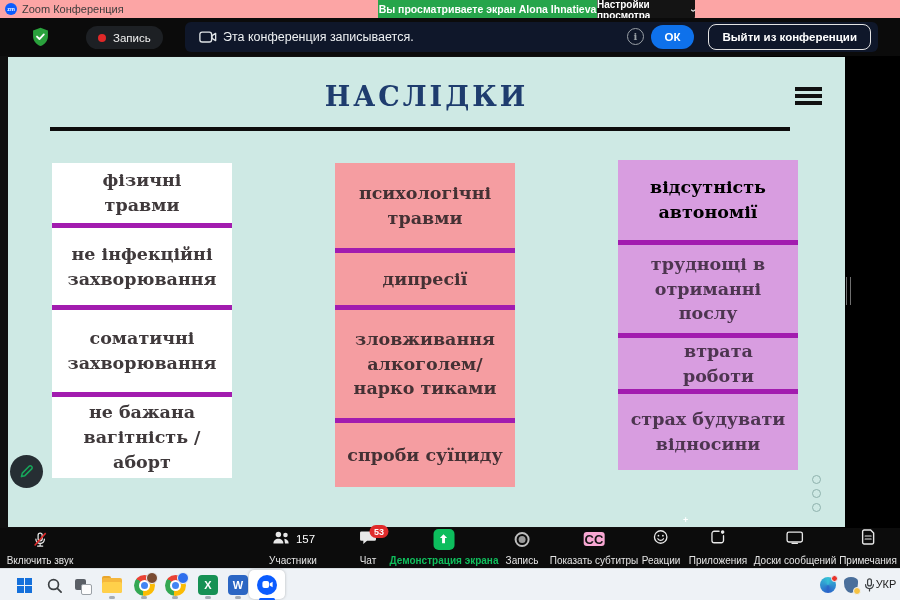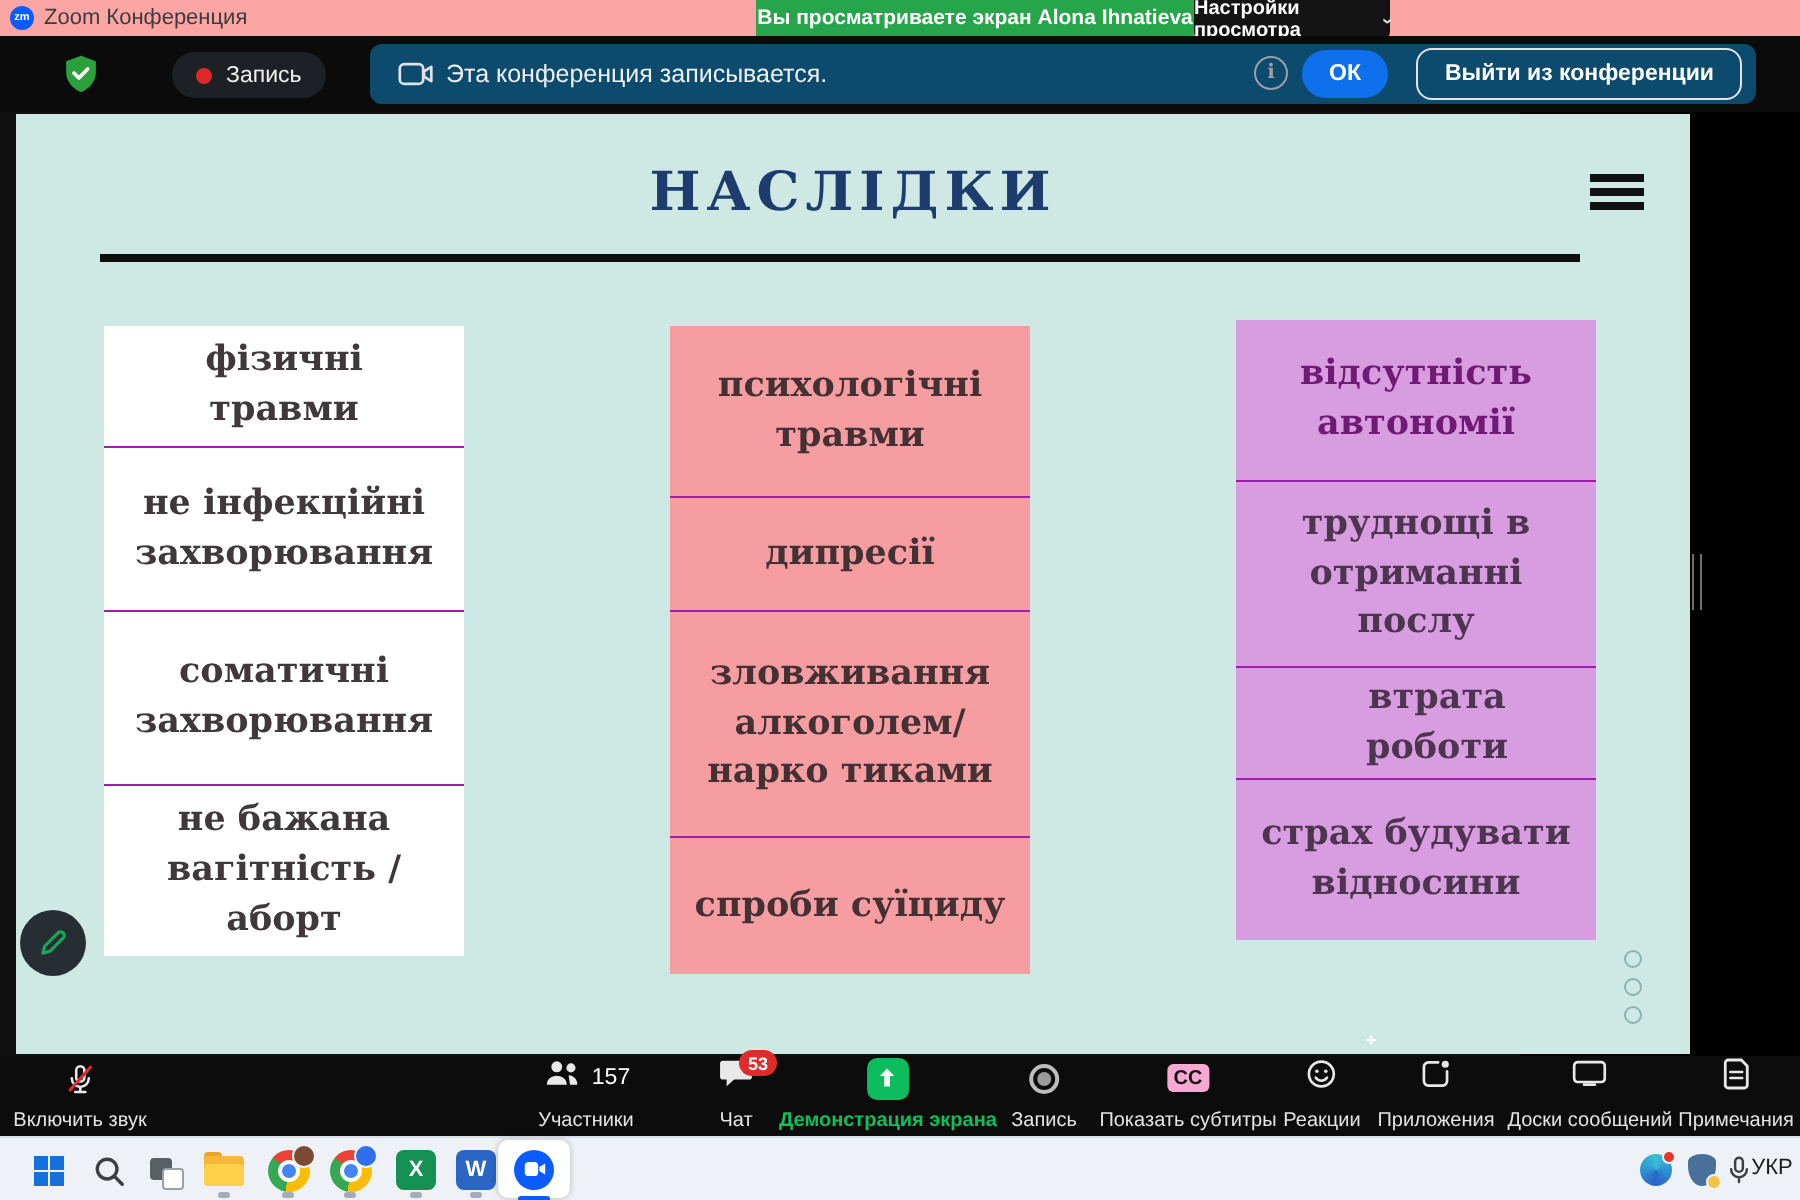--- a/index.html
+++ b/index.html
@@ -20,21 +20,21 @@
                    display:flex; align-items:center; justify-content:center; gap:4px; cursor:pointer; }
   .chev-d { display:inline-block; transform:rotate(90deg); font-size:10px; color:#ddd; }
 
   
   .meetbar { position:absolute; left:0; top:18px; width:900px; height:38px; background:#0b0b0b; }
   .shield { position:absolute; left:30px; top:8px; }
   .rec-pill { position:absolute; left:86px; top:8px; height:23px; padding:0 12px; border-radius:12px;
               background:#1d2024; display:flex; align-items:center; gap:7px; }
   .rec-dot { width:8px; height:8px; border-radius:50%; background:#e02828; }
   .rec-label { color:#f0f0f0; font-size:11.5px; }
-  .toast { position:absolute; left:185px; top:4px; width:693px; height:30px; background:#0c4a6e;
+  .toast { position:absolute; left:185px; top:4px; width:693px; height:30px; background:#0f172a;
            border-radius:6px; }
   .toast-cam { position:absolute; left:14px; top:8px; }
   .toast-msg { position:absolute; left:38px; top:8px; color:#eef1f3; font-size:12.5px; }
   .info-i { position:absolute; right:234px; top:6px; width:17px; height:17px; border:1.4px solid #9aa0a6;
             border-radius:50%; color:#9aa0a6; font-size:10px; font-weight:bold; font-family:"DejaVu Serif",serif;
             display:flex; align-items:center; justify-content:center; }
   .ok-btn { position:absolute; right:184px; top:3px; width:43px; height:24px; background:#0e71eb; border:none;
             border-radius:13px; color:#fff; font-size:11.5px; font-weight:bold; cursor:pointer; }
   .leave-btn { position:absolute; right:7px; top:2px; height:26px; padding:0 13px; background:transparent;
                border:1.6px solid #e3e3e3; border-radius:8px; color:#fff; font-size:11.5px; font-weight:bold; cursor:pointer; }
@@ -43,21 +43,21 @@
   .stage { position:absolute; left:0; top:56px; width:760px; height:472px; background:#101010; }
   .slide { position:absolute; left:8px; top:1px; width:837px; height:470px; background:#cee9e4; }
   .slide-title { position:absolute; left:0; top:24px; width:100%; text-align:center;
                  font-family:"DejaVu Serif", serif; font-weight:bold; font-size:27px;
                  letter-spacing:3px; color:#1e3c6e; }
   .slide-rule { position:absolute; left:42px; top:70px; width:740px; height:4px; background:#0d0d0d; }
   .col { position:absolute; width:180px; }
   .cell { display:flex; align-items:center; justify-content:center; text-align:center;
           padding:0 11px; font-family:"DejaVu Serif", serif; font-weight:600;
           font-size:17.5px; line-height:1.42; }
-  .cell + .cell { border-top:1px solid #a21caf; }
+  .cell + .cell { border-top:5px solid #a21caf; }
   .slide-menu { position:absolute; left:787px; top:30px; width:27px; cursor:pointer; }
   .slide-menu i { display:block; height:3.5px; background:#111; margin-bottom:3.5px; }
   .slide-dots { position:absolute; left:804px; top:418px; }
   .slide-dots span { display:block; width:9px; height:9px; border:1.4px solid #8fb2ad;
                      border-radius:50%; margin-bottom:5px; }
   .annotate { position:absolute; left:10px; top:399px; width:33px; height:33px; border-radius:50%;
               background:#262e33; border:none; display:flex; align-items:center; justify-content:center; cursor:pointer; }
   .scrollmark { position:absolute; left:846px; top:221px; width:5px; height:28px;
                 border-left:1.6px solid #6f6f6f; border-right:1.6px solid #6f6f6f; }
 
@@ -71,21 +71,21 @@
   .pcount { color:#fff; font-size:11.5px; }
   .chat-badge { position:absolute; left:10px; top:-5px; min-width:19px; height:13px; background:#e02b2b;
                 border-radius:7px; color:#fff; font-size:9px; font-weight:bold;
                 display:flex; align-items:center; justify-content:center; padding:0 3px; }
   .share-ic { width:21px; height:21px; background:#0dbd5d; border-radius:5px;
               display:flex; align-items:center; justify-content:center; }
   .rec-ic { width:15px; height:15px; border:2px solid #bdbdbd; border-radius:50%;
             display:flex; align-items:center; justify-content:center; }
   .rec-ic i { width:7px; height:7px; background:#9a9a9a; border-radius:50%; }
   .cc-ic { width:21px; height:14px; background:#f9a8d4; border-radius:3px; color:#141414;
-           font-size:10px; font-weight:bold; display:flex; align-items:center; justify-content:center; }
+           font-size:13px; font-weight:bold; display:flex; align-items:center; justify-content:center; }
   .react-plus { position:absolute; margin-left:14px; margin-top:-14px; color:#fff; font-size:9px; font-weight:bold; }
 
   
   .taskbar { position:absolute; left:0; top:568px; width:900px; height:32px; background:#eef2f6;
              border-top:1px solid #d9dee3; }
   .tk { position:absolute; top:3px; width:28px; height:26px; transform:translateX(-50%);
         display:flex; align-items:center; justify-content:center; cursor:pointer; }
   .runbar { position:absolute; bottom:-1px; left:50%; transform:translateX(-50%);
             width:6px; height:3px; border-radius:2px; background:#a5acb5; }
   .win-logo { width:15px; height:15px; display:grid; grid-template-columns:7px 7px; gap:1px; }
@@ -176,21 +176,21 @@
             <div class="cell" style="height: 87px; color: rgb(63, 57, 59);">соматичні захворювання</div>
             <div class="cell" style="height: 86px; color: rgb(63, 57, 59);">не бажана вагітність / аборт</div>
           </div>
           <div class="col" style="left: 327px; top: 106px; background: rgb(245, 157, 161);">
             <div class="cell" style="height: 85px; color: rgb(68, 49, 52);">психологічні травми</div>
             <div class="cell" style="height: 57px; color: rgb(68, 49, 52);">дипресії</div>
             <div class="cell" style="height: 113px; color: rgb(68, 49, 52);">зловживання алкоголем/нарко тиками</div>
             <div class="cell" style="height: 69px; color: rgb(68, 49, 52);">спроби суїциду</div>
           </div>
           <div class="col" style="left: 610px; top: 103px; background: rgb(216, 157, 224);">
-            <div class="cell" style="height: 80px; color: #701a75;">відсутність автономії</div>
+            <div class="cell" style="height: 80px; color: #000000;">відсутність автономії</div>
             <div class="cell" style="height: 93px; color: rgb(77, 53, 80);">труднощі в отриманні послу</div>
             <div class="cell" style="height: 56px; color: rgb(77, 53, 80); padding-left: 32px;">втрата роботи</div>
             <div class="cell" style="height: 81px; color: rgb(77, 53, 80);">страх будувати відносини</div>
           </div>
         </div>
       <div class="slide-menu">
           <i></i>
           <i></i>
           <i></i>
         </div>

